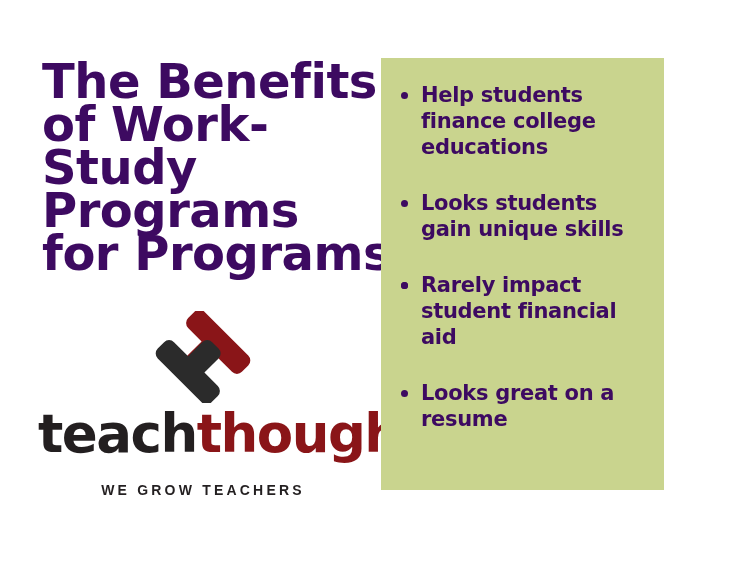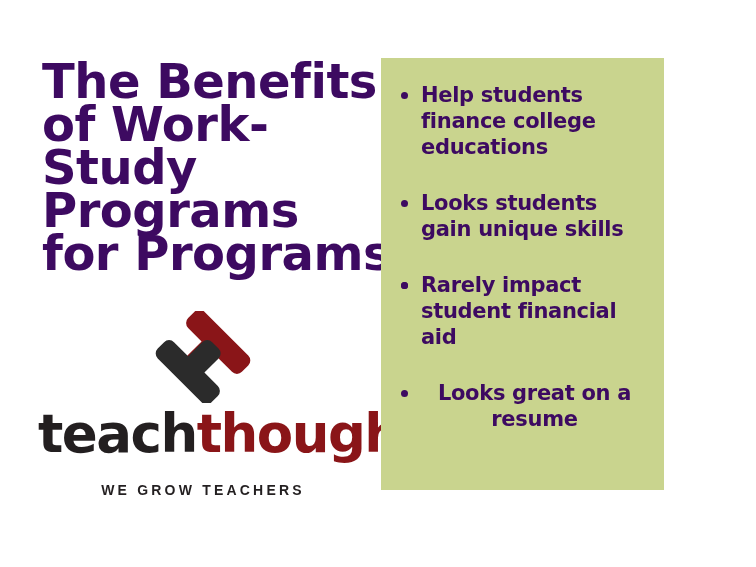--- a/index.html
+++ b/index.html
@@ -94,21 +94,21 @@
     position: relative;
     padding-left: 26px;
     margin-bottom: 30px;
     color: #3d0a61;
     font-family: "DejaVu Sans", sans-serif;
     font-weight: bold;
     font-size: 21px;
     line-height: 26px;
     letter-spacing: -0.3px;
   }
-  .benefit-item:last-child { margin-bottom: 0; text-align: center; }
+  .benefit-item:last-child { margin-bottom: 0; }
   .benefit-bullet {
     position: absolute;
     left: 6px;
     top: 10px;
     width: 7px;
     height: 7px;
     border-radius: 50%;
     background: #3d0a61;
   }
 </style>

